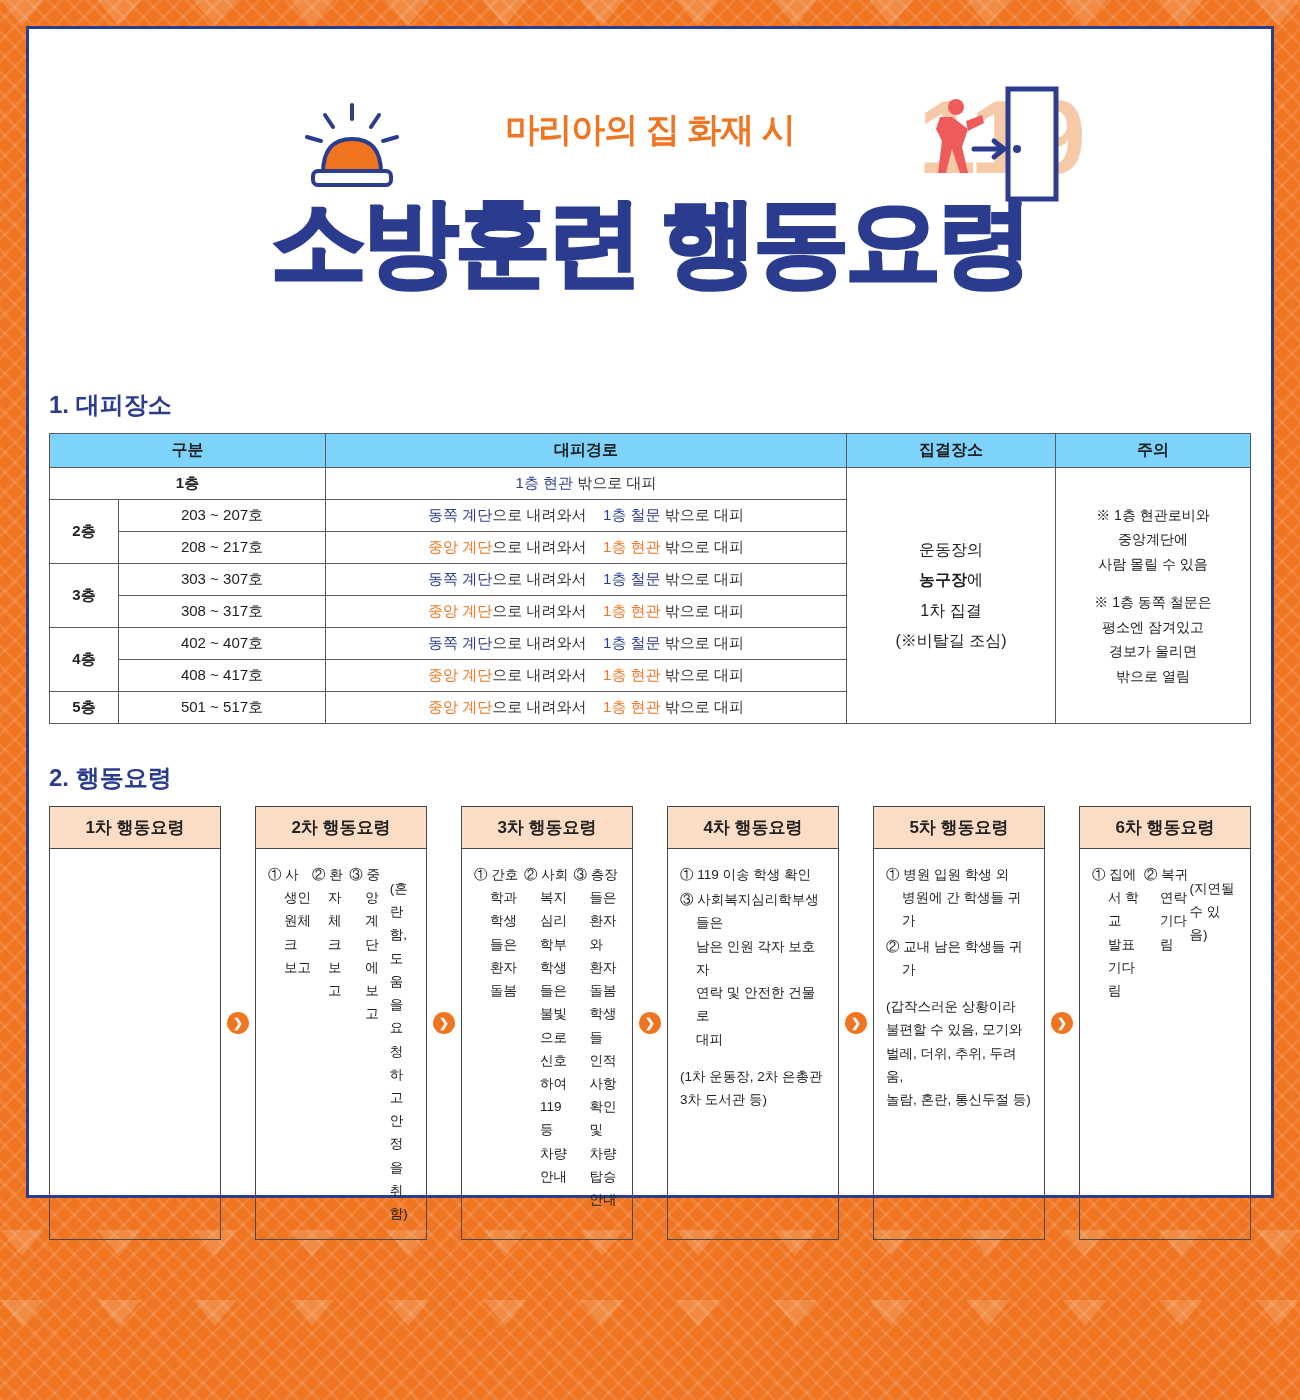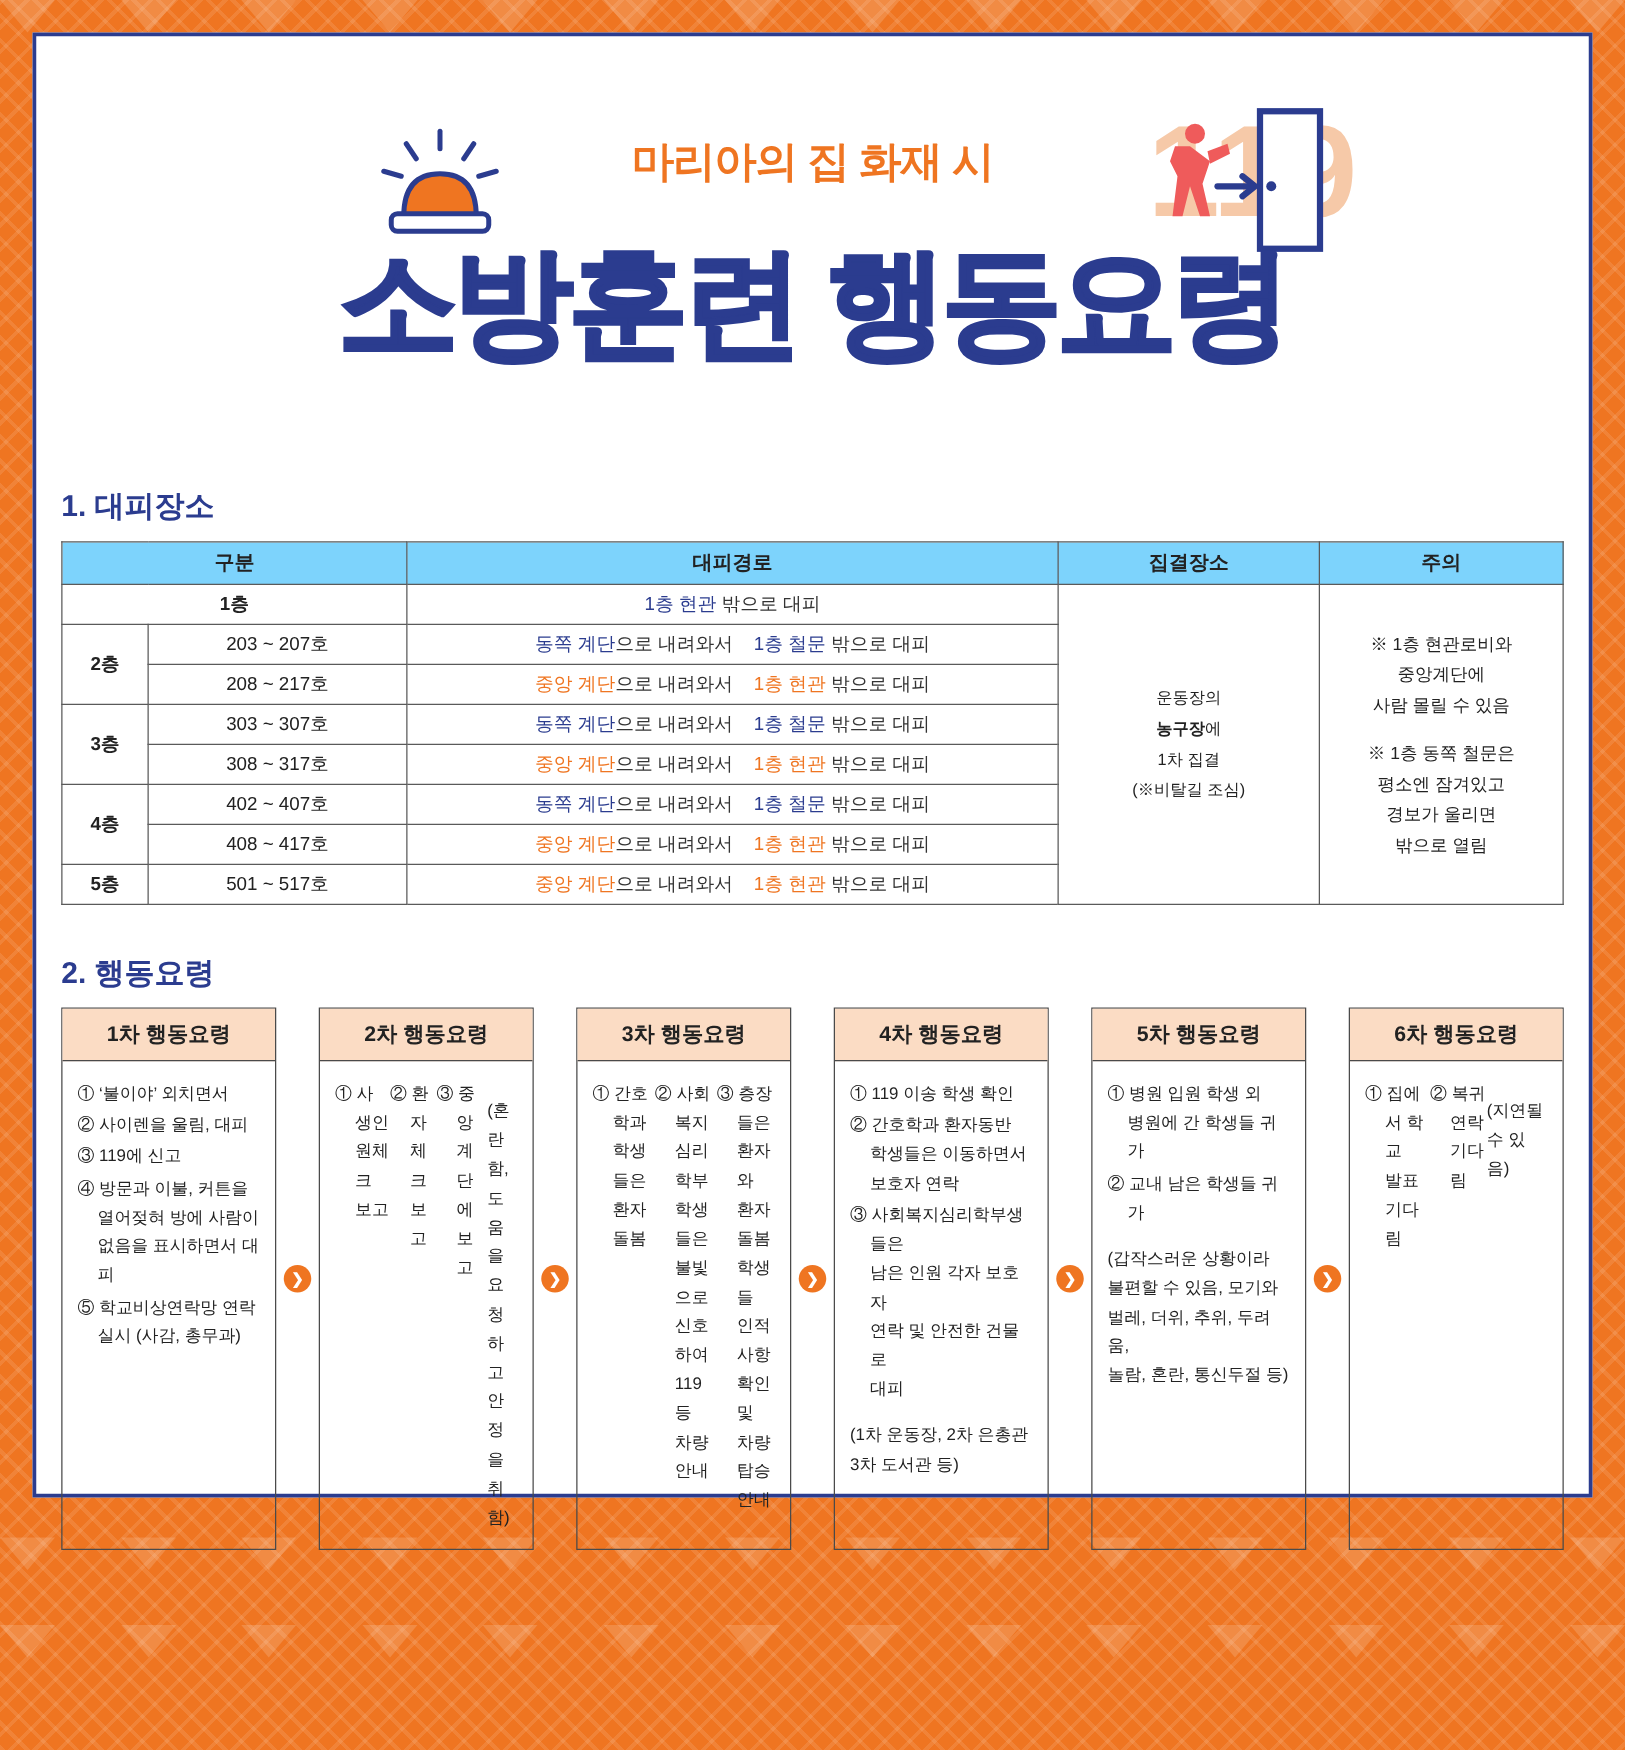--- a/index.html
+++ b/index.html
@@ -133,21 +133,21 @@
   .route-cell {
     text-align: left;
     padding-left: 50px;
   }
   .route-cell .blue { color: #2b3c8f; }
   .route-cell .orange { color: #ef7521; }
   .route-cell .plain { color: #333; }
   .assembly-cell {
     width: 192px;
     line-height: 1.9;
-    font-size: 13px;
+    font-size: 16px;
     text-align: center;
   }
   .assembly-cell b { color: #222; }
   .caution-cell {
     width: 178px;
     text-align: left;
     color: #e8442a;
     font-size: 14px;
     line-height: 1.75;
     padding: 10px 12px;
@@ -371,30 +371,20 @@
             <td class="route-cell"><span class="orange" style="white-space: pre;">중앙 계단</span><span class="plain" style="white-space: pre;">으로 내려와서</span><span class="orange" style="white-space: pre;">    1층 현관</span><span class="plain" style="white-space: pre;"> 밖으로 대피</span></td>
           </tr>
         </tbody>
     </table>
   </div>
 
   <h2 class="section-title section-2">2. 행동요령</h2>
   <div class="cards" id="cards">
       <div class="card">
         <div class="card-head">1차 행동요령</div>
-        <div class="card-body">
-          <div class="li" style="white-space: pre-line;">① ‘불이야’ 외치면서</div>
-          <div class="li" style="white-space: pre-line;">② 사이렌을 울림, 대피</div>
-          <div class="li" style="white-space: pre-line;">③ 119에 신고</div>
-          <div class="li" style="white-space: pre-line;">④ 방문과 이불, 커튼을
-     열어젖혀 방에 사람이
-     없음을 표시하면서 대피</div>
-          <div class="li" style="white-space: pre-line;">⑤ 학교비상연락망 연락
-     실시 (사감, 총무과)</div>
-        </div>
       </div>
       <div class="arrow">
         <div class="arrow-circle">❯</div>
       </div>
       <div class="card v-center">
         <div class="card-head">2차 행동요령</div>
         <div class="card-body">
           <div class="li" style="white-space: pre-line;">① 사생인원체크 보고</div>
           <div class="li" style="white-space: pre-line;">② 환자체크 보고</div>
           <div class="li" style="white-space: pre-line;">③ 중앙계단에 보고</div>
@@ -421,23 +411,20 @@
      차량탑승 안내</div>
         </div>
       </div>
       <div class="arrow">
         <div class="arrow-circle">❯</div>
       </div>
       <div class="card">
         <div class="card-head">4차 행동요령</div>
         <div class="card-body">
           <div class="li" style="white-space: pre-line;">① 119 이송 학생 확인</div>
-          <div class="li" style="white-space: pre-line;">② 간호학과 환자동반
-     학생들은 이동하면서
-     보호자 연락</div>
           <div class="li" style="white-space: pre-line;">③ 사회복지심리학부생들은
      남은 인원 각자 보호자
      연락 및 안전한 건물로
      대피</div>
           <div class="note" style="white-space: pre-line;">(1차 운동장, 2차 은총관
  3차 도서관 등)</div>
         </div>
       </div>
       <div class="arrow">
         <div class="arrow-circle">❯</div>

